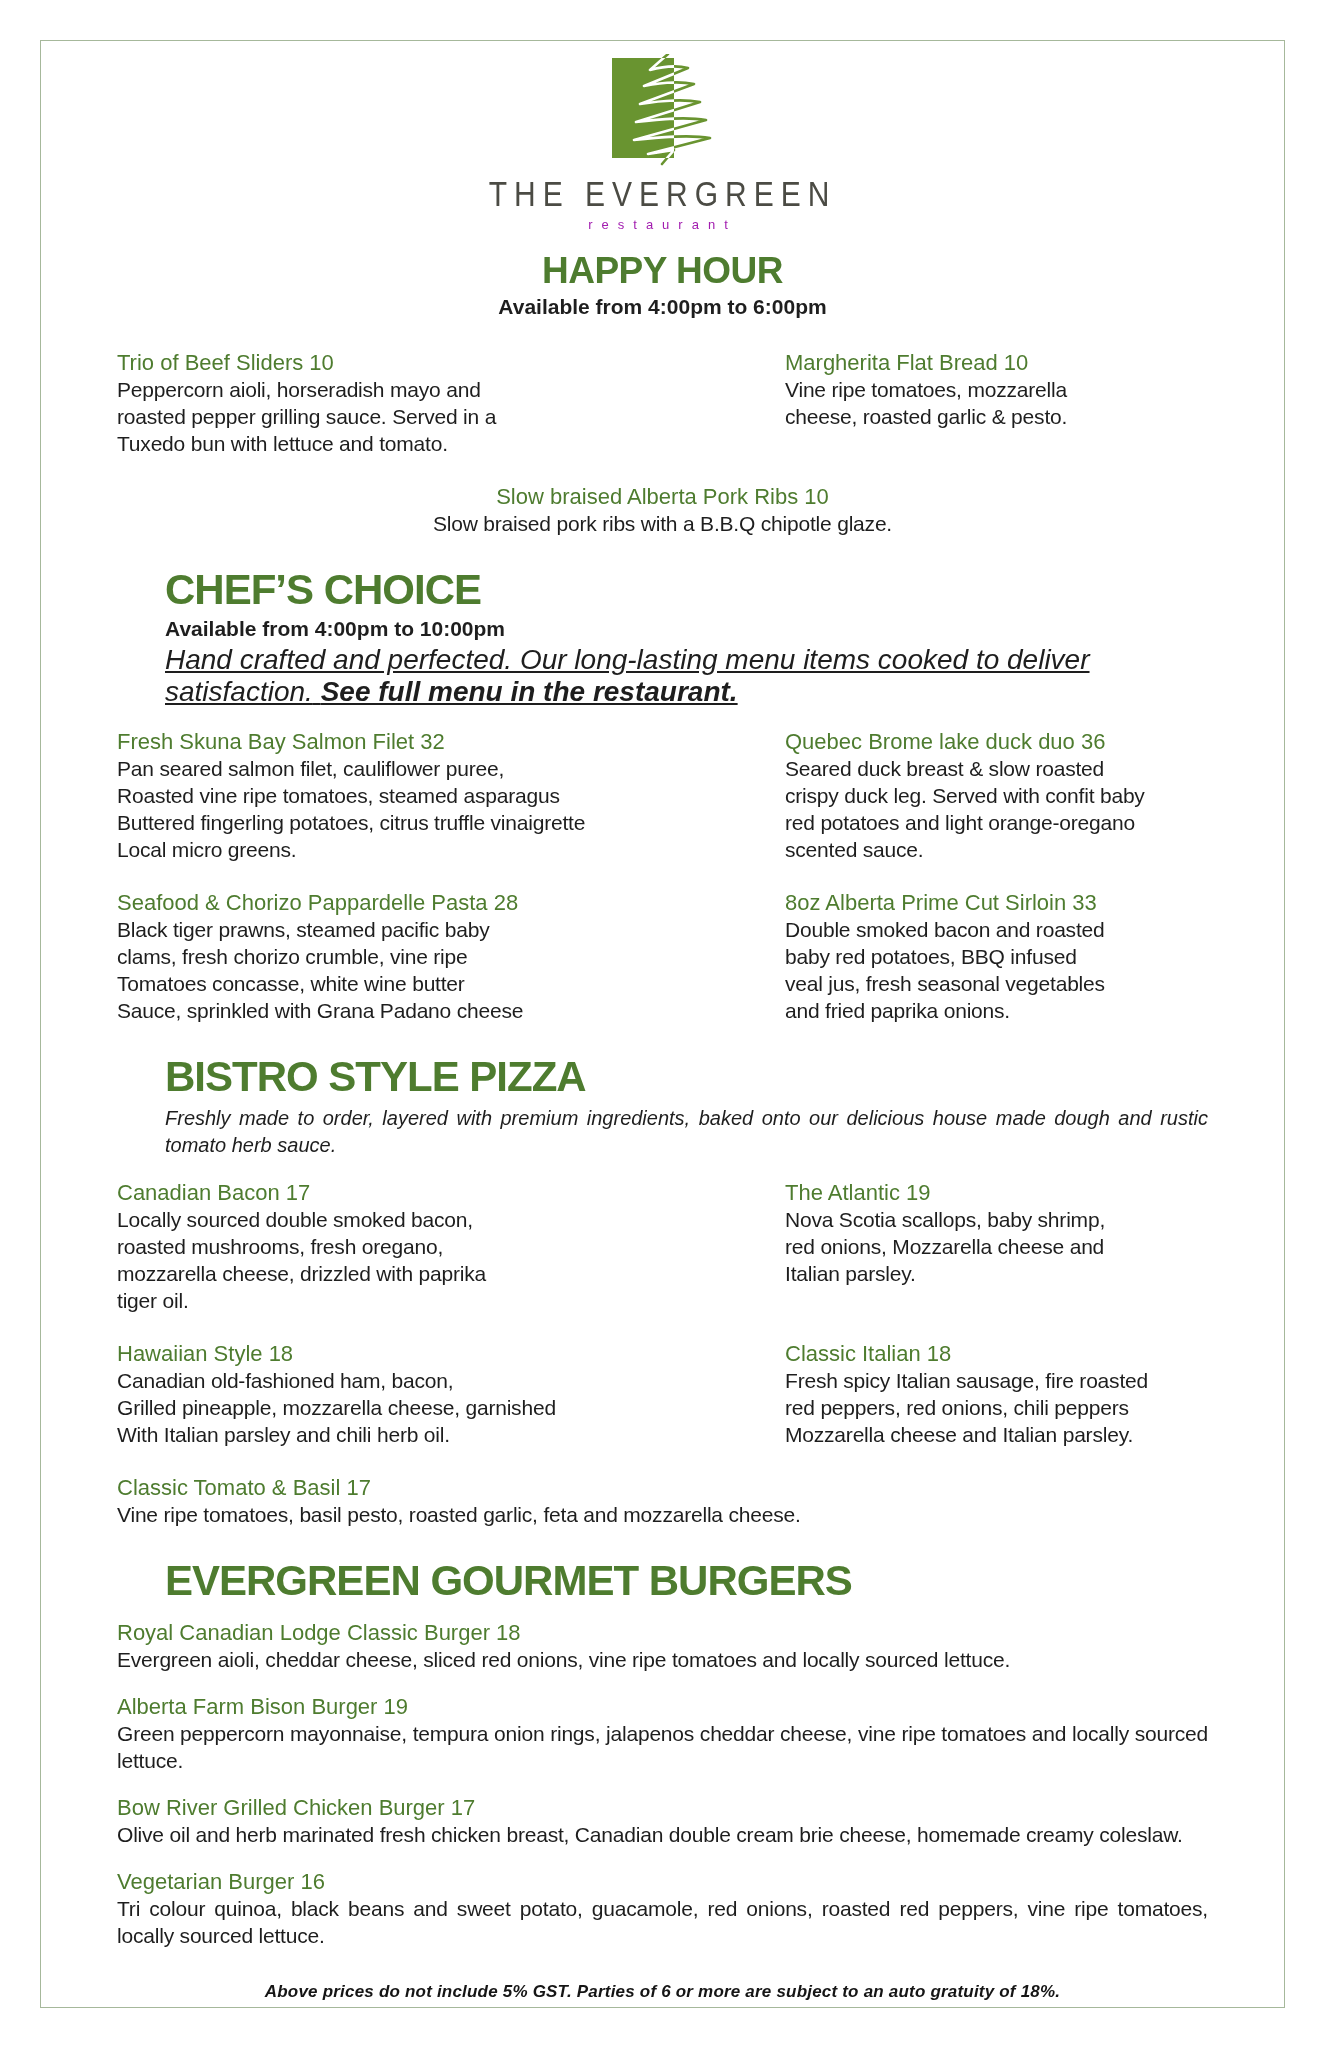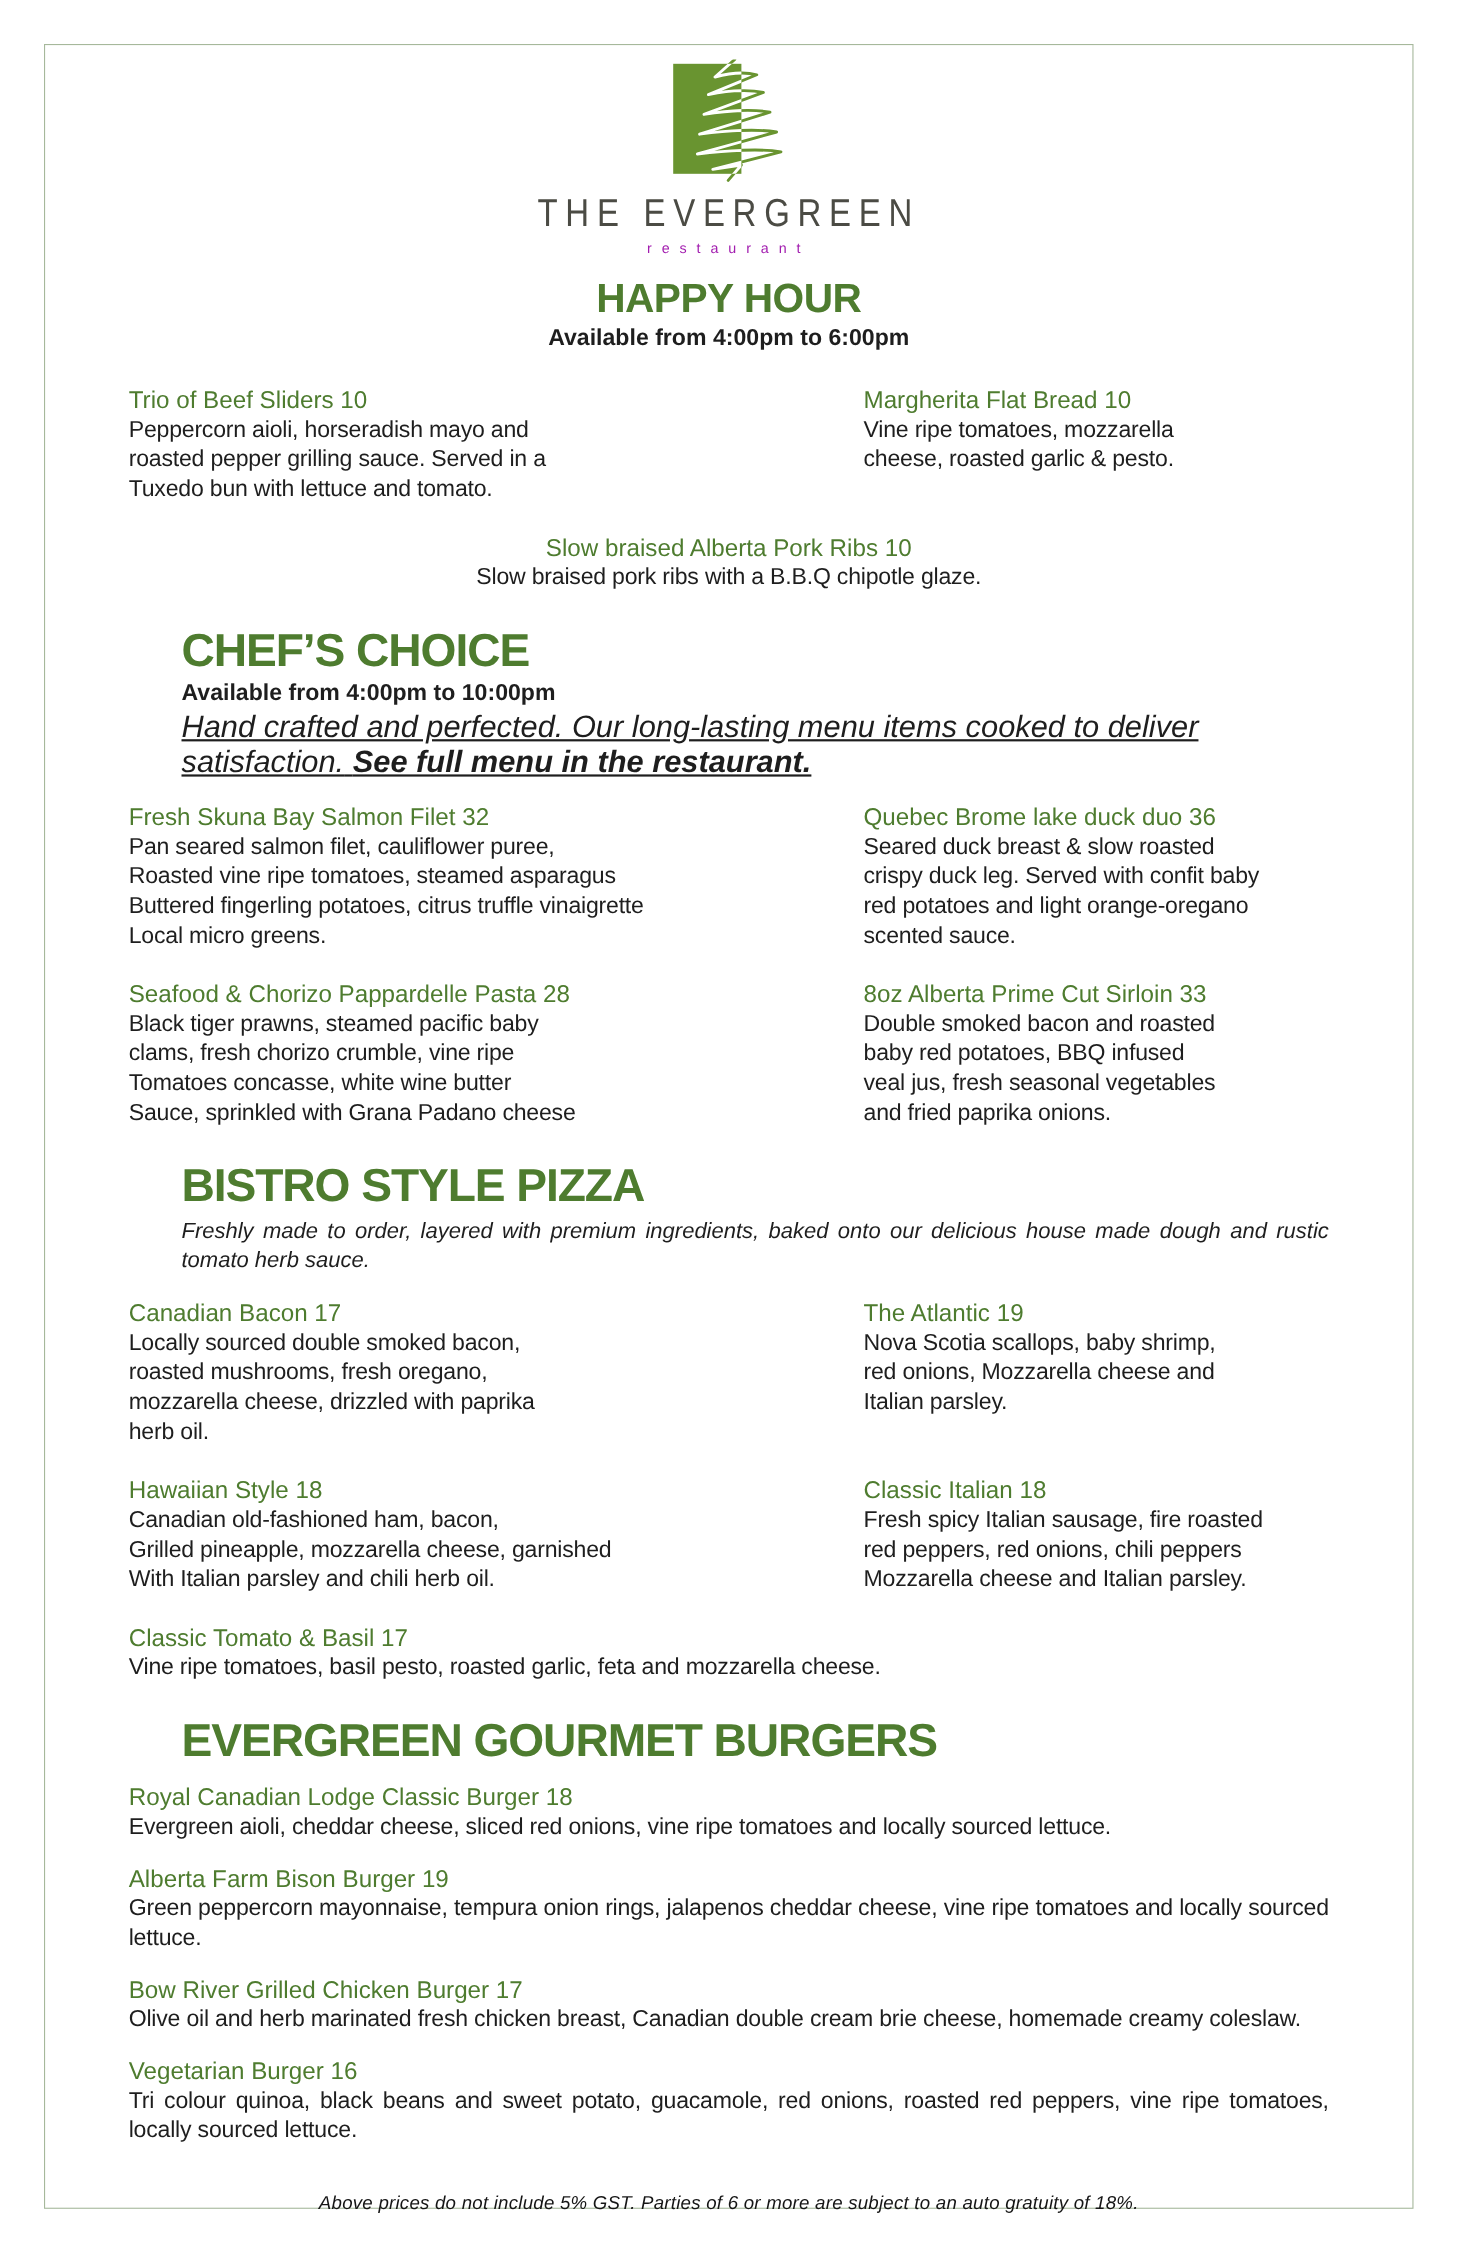--- a/index.html
+++ b/index.html
@@ -61,23 +61,23 @@
     letter-spacing:-0.2px;
   }
   .wide-desc { white-space:normal; text-align:justify; }
   .centered-item { text-align:center; }
   .mb-sm { margin-bottom:20px; }
   .mb-md { margin-bottom:26px; }
   .mb-lg { margin-bottom:30px; }
   .sect-head { margin-bottom:20px;margin-left:48px; }
   
   .footer-note {
-    position:absolute; left:0; right:0; bottom:35px;
+    position:absolute; left:0; right:0; bottom:46px;
     text-align:center;
-    font-size:17px; font-weight:normal; font-style:italic;
+    font-size:17px; font-weight:bold; font-style:italic;
     letter-spacing:0.2px; color:#151515;
   }
 </style>
 </head>
 <body>
 
 <div class="frame"></div>
 
 <div class="content">
 
@@ -169,21 +169,21 @@
       <div class="section-title">BISTRO STYLE PIZZA</div>
       <div class="intro">Freshly made to order, layered with premium ingredients, baked onto our delicious house made dough and rustic tomato herb sauce.</div>
     </div>
 
     <div class="two-col mb-md">
       <div class="cell-left">
         <div class="item-name">Canadian Bacon 17</div>
         <div class="item-desc">Locally sourced double smoked bacon,
 roasted mushrooms, fresh oregano,
 mozzarella cheese, drizzled with paprika
-herb oil.</div>
+tiger oil.</div>
       </div>
       <div>
         <div class="item-name">The Atlantic 19</div>
         <div class="item-desc">Nova Scotia scallops, baby shrimp,
 red onions, Mozzarella cheese and
 Italian parsley.</div>
       </div>
     </div>
 
     <div class="two-col mb-md">

